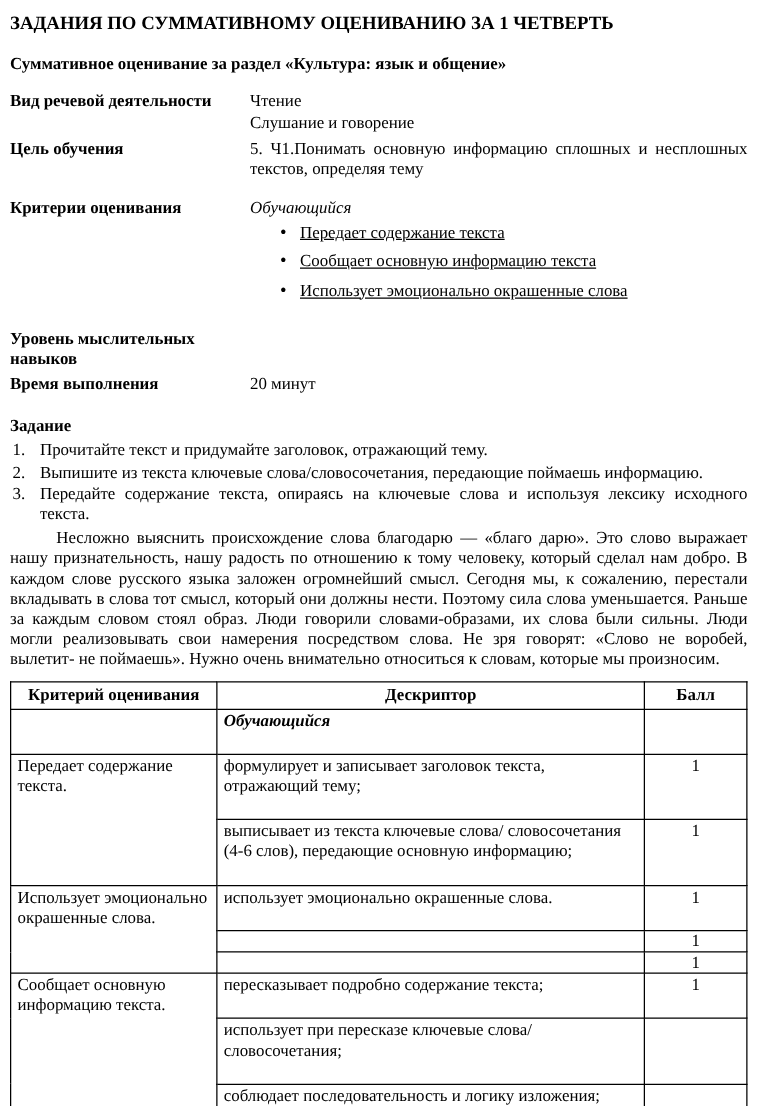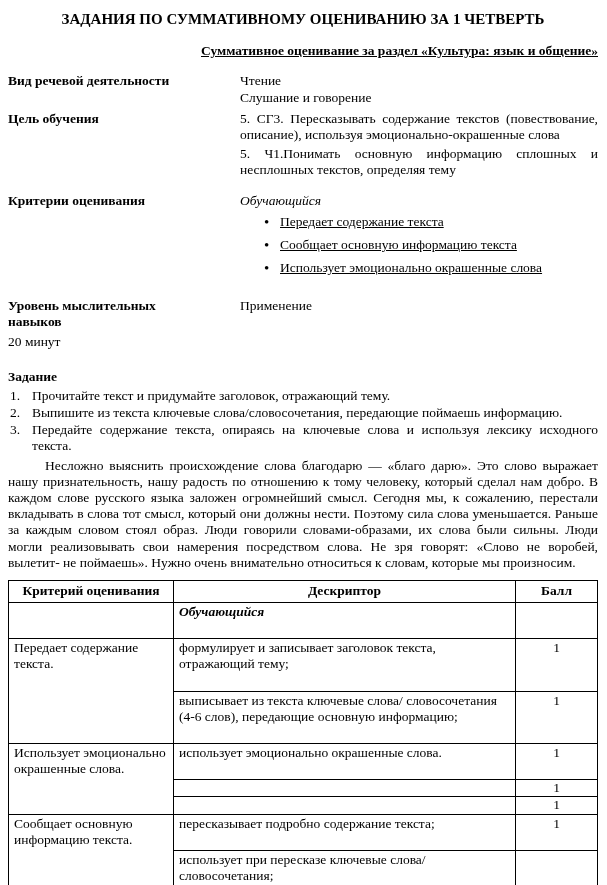--- a/index.html
+++ b/index.html
@@ -6,35 +6,34 @@
   body {
     width: 607px;
     font-family: "Liberation Serif", "DejaVu Serif", serif;
     font-size: 13.5px;
     line-height: 1.2;
     color: #000;
   }
   .page { padding: 8px 9px 6px 8px; }
 
   .title {
-    text-align: center;
+    text-align: left;
     font-weight: bold;
     font-size: 15px;
     margin-top: 2px;
   }
   .subtitle {
-    text-align: right;
+    text-align: left;
     font-weight: bold;
     font-size: 13.5px;
     margin-top: 15px;
-    text-decoration: underline;
   }
 
   .info { margin-top: 14px; }
-  .info-row { display: flex; margin-bottom: 4px; gap: 40px; }
+  .info-row { display: flex; margin-bottom: 4px; }
   .info-row.gap-after { margin-bottom: 15px; }
   .info-label { width: 192px; flex-shrink: 0; font-weight: bold; padding-right: 8px; box-sizing: border-box; }
   .info-value { flex: 1; }
   .info-value .vline { text-align: justify; }
   .info-value .vline + .vline { margin-top: 1px; }
   .info-value .goal + .goal { margin-top: 3px; }
 
   .intro-italic { font-style: italic; }
   ul.bullets { list-style: none; margin: 4px 0 0 0; padding: 0; text-decoration: underline; }
   ul.bullets li { position: relative; padding-left: 40px; margin-bottom: 7px; }
@@ -93,45 +92,44 @@
       <div class="info-label">Вид речевой деятельности</div>
       <div class="info-value">
         <div class="vline">Чтение</div>
         <div class="vline">Слушание и говорение</div>
       </div>
     </div>
 
     <div class="info-row gap-after">
       <div class="info-label">Цель обучения</div>
       <div class="info-value">
-        <div class="vline goal">5. СГ3. Пересказывать содержание текстов (повествование, описание), используя эмоционально-окрашенные слова</div>
         <div class="vline goal">5. Ч1.Понимать основную информацию сплошных и несплошных текстов, определяя тему</div>
       </div>
     </div>
 
     <div class="info-row gap-after">
       <div class="info-label">Критерии оценивания</div>
       <div class="info-value">
         <div class="intro-italic">Обучающийся</div>
         <ul class="bullets">
           <li>Передает содержание текста</li>
           <li>Сообщает основную информацию текста</li>
           <li>Использует эмоционально окрашенные слова</li>
         </ul>
       </div>
     </div>
 
     <div class="info-row">
       <div class="info-label">Уровень мыслительных навыков</div>
       <div class="info-value">
-        <div class="vline">Применение</div>
       </div>
     </div>
 
     <div class="info-row">
+      <div class="info-label">Время выполнения</div>
       <div class="info-value">
         <div class="vline">20 минут</div>
       </div>
     </div>
 
   </div>
 
   <div class="task-heading">Задание</div>
 
   <ol class="tasks">

